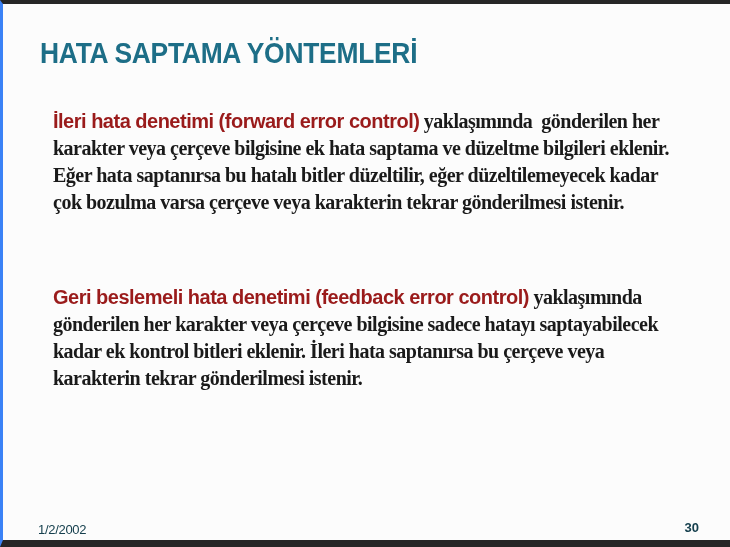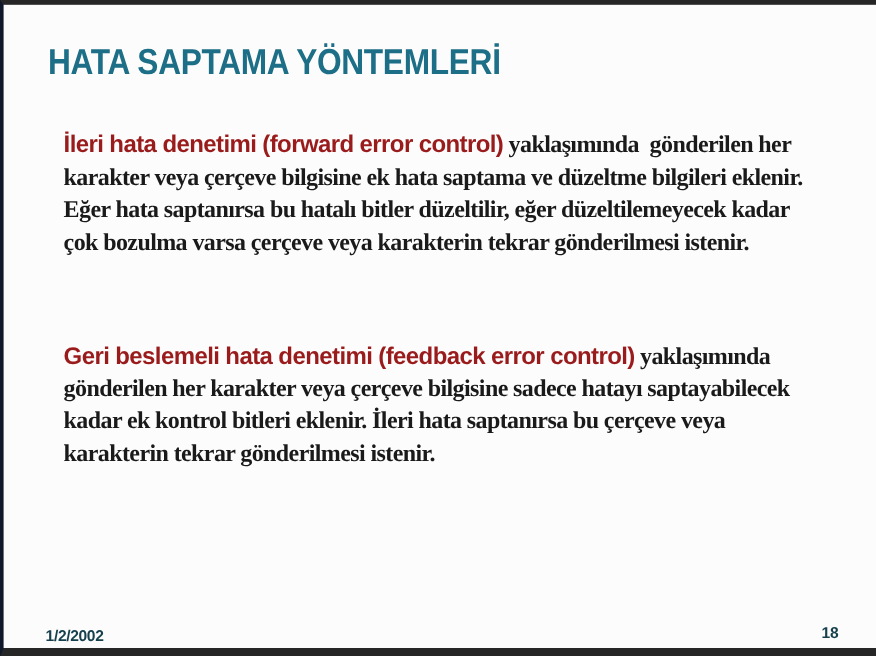--- a/index.html
+++ b/index.html
@@ -8,21 +8,21 @@
     background: #ffffff;
     font-family: "Liberation Sans", "DejaVu Sans", sans-serif;
   }
   .slide {
     position: relative;
     width: 730px;
     height: 547px;
     box-sizing: border-box;
     background: #FCFCFC;
     border-top: 4px solid #262626;
-    border-left: 3px solid #0f172a;
+    border-left: 3px solid #3b82f6;
     border-bottom: 7px solid #262626;
     overflow: hidden;
   }
   .slide-title {
     position: absolute;
     left: 37px;
     top: 32px;
     font-size: 30px;
     font-weight: 700;
     color: #1D6E87;
@@ -49,21 +49,21 @@
   }
   .paragraph .rest {
     white-space: pre-wrap;
     font-family: Liberation Serif, serif;
   }
   .footer-date {
     position: absolute;
     left: 35px;
     top: 518px;
     font-size: 13px;
-    font-weight: 700;
+    font-weight: 400;
     color: #16404E;
     letter-spacing: -0.3px;
     text-align: right;
   }
   .page-number {
     position: absolute;
     right: 31px;
     top: 516px;
     font-size: 13px;
     font-weight: 700;
@@ -80,15 +80,15 @@
   <div class="body-text">
 
     <p class="paragraph"><span class="highlight">İleri hata denetimi (forward error control)</span><span class="rest"> yaklaşımında  gönderilen her karakter veya çerçeve bilgisine ek hata saptama ve düzeltme bilgileri eklenir. Eğer hata saptanırsa bu hatalı bitler düzeltilir, eğer düzeltilemeyecek kadar çok bozulma varsa çerçeve veya karakterin tekrar gönderilmesi istenir.</span></p>
 
     <p class="paragraph"><span class="highlight">Geri beslemeli hata denetimi (feedback error control)</span><span class="rest"> yaklaşımında gönderilen her karakter veya çerçeve bilgisine sadece hatayı saptayabilecek kadar ek kontrol bitleri eklenir. İleri hata saptanırsa bu çerçeve veya karakterin tekrar gönderilmesi istenir.</span></p>
 
   </div>
 
   <div class="footer-date">1/2/2002</div>
 
-  <div class="page-number">18</div>
+  <div class="page-number">30</div>
 
 </div>
 
 </body></html>

